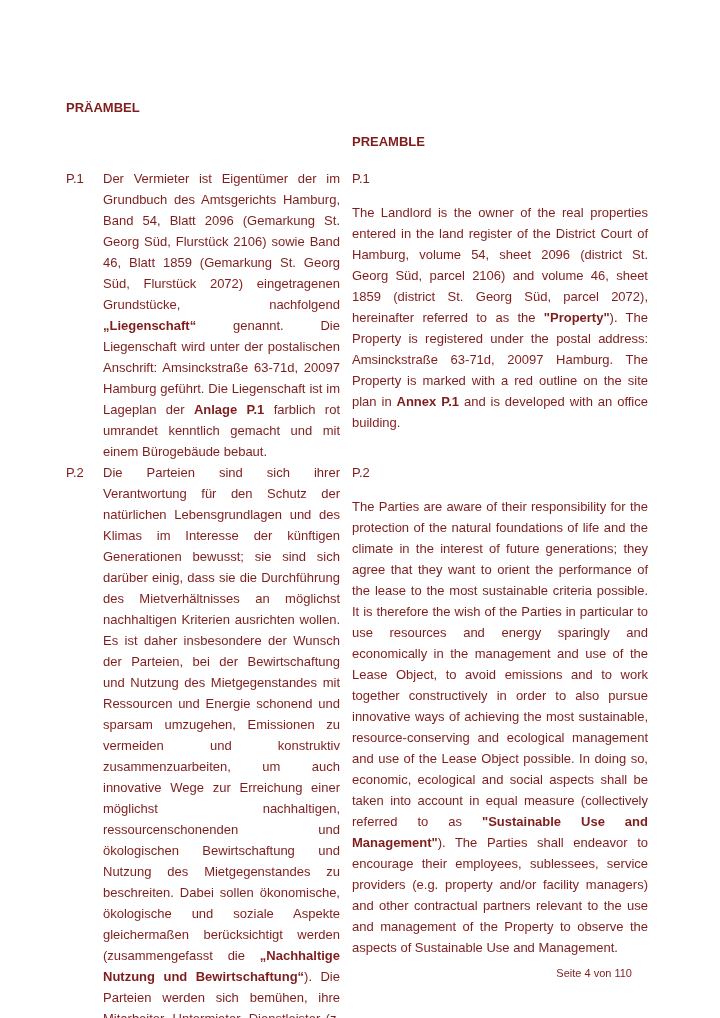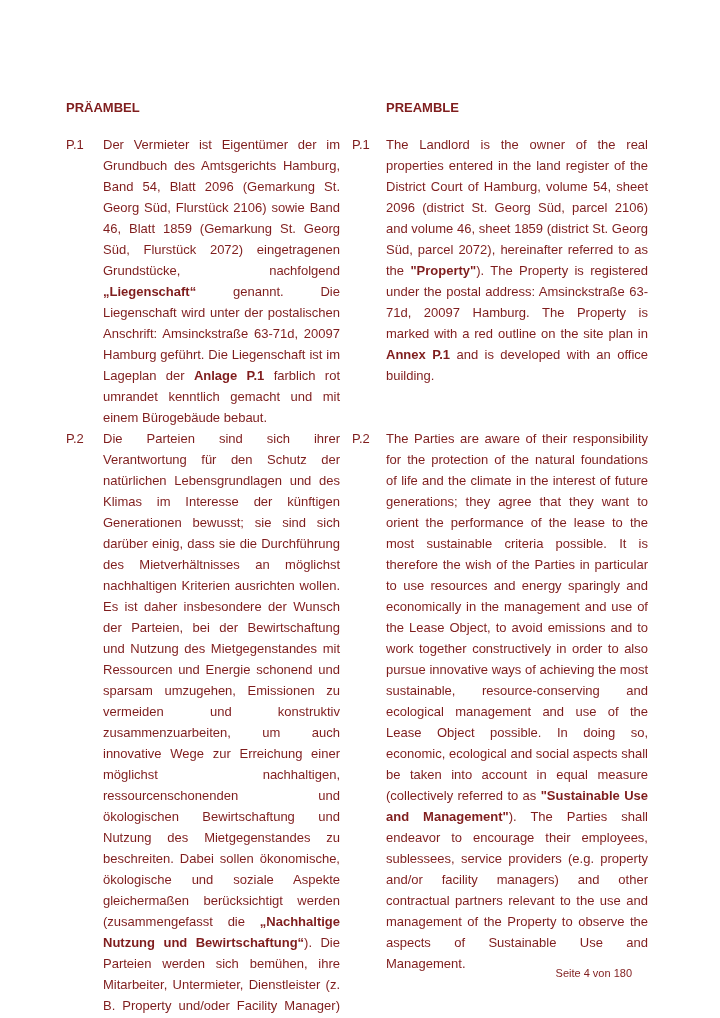--- a/index.html
+++ b/index.html
@@ -16,21 +16,21 @@
   }
   .content {
     position: absolute;
     left: 66px;
     top: 97px;
     width: 582px;
   }
   .row { display: flex; align-items: flex-start; }
   .cell-de { width: 274px; display: flex; }
   .colgap { width: 12px; flex: 0 0 12px; }
-  .cell-en { width: 296px; display: flex; }
+  .cell-en { width: 296px; display: flex; flex-direction: column; }
   .pnum-de { flex: 0 0 37px; width: 37px; }
   .pnum-en { flex: 0 0 34px; width: 34px; }
   .ptext { flex: 1 1 auto; text-align: justify; }
   .heading { font-weight: bold; }
   .para-row { margin-top: 16px; }
   .para-row + .para-row { margin-top: 0; }
   .bold { font-weight: bold; }
   .footer {
     position: absolute;
     right: 88px;
@@ -76,14 +76,14 @@
     </div>
     <div class="colgap"></div>
     <div class="cell-en" lang="en">
       <span class="pnum-en">P.2</span>
       <div class="ptext"><span>The Parties are aware of their responsibility for the protection of the natural foundations of life and the climate in the interest of future generations; they agree that they want to orient the performance of the lease to the most sustainable criteria possible. It is therefore the wish of the Parties in particular to use resources and energy sparingly and economically in the management and use of the Lease Object, to avoid emissions and to work together constructively in order to also pursue innovative ways of achieving the most sustainable, resource-conserving and ecological management and use of the Lease Object possible. In doing so, economic, ecological and social aspects shall be taken into account in equal measure (collectively referred to as </span><span class="bold">"Sustainable Use and Management"</span><span>). The Parties shall endeavor to encourage their employees, sublessees, service providers (e.g. property and/or facility managers) and other contractual partners relevant to the use and management of the Property to observe the aspects of Sustainable Use and Management.</span></div>
     </div>
   </div>
 </div>
   </div>
 
-  <div class="footer">Seite 4 von 180</div>
+  <div class="footer">Seite 4 von 110</div>
 </div>
 
 </body></html>

